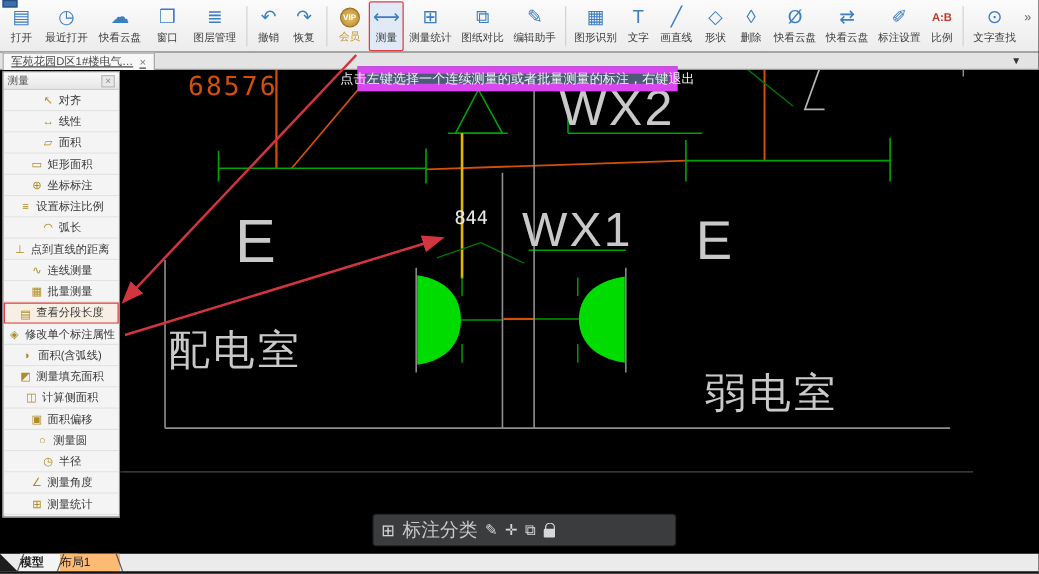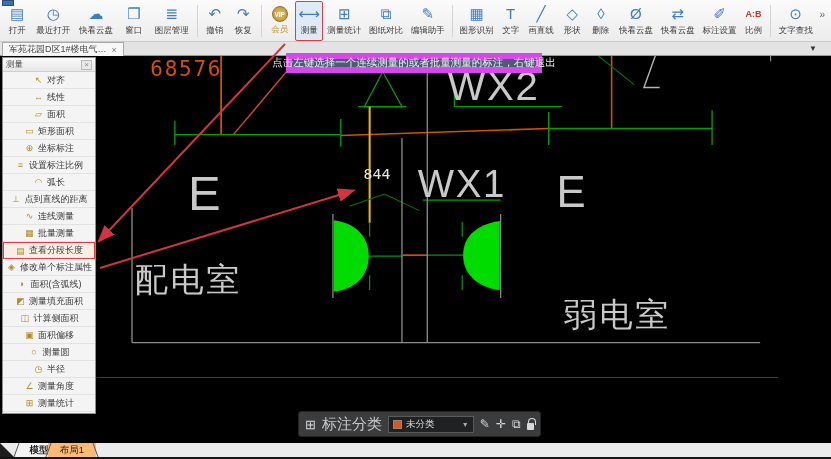--- a/index.html
+++ b/index.html
@@ -24,21 +24,21 @@
   .tb-div { width:1px; background:#d3d3d3; margin:4px 3px; }
   .tb-overflow { margin-left:auto; font-size:10px; color:#666; align-self:center; padding:0 6px 14px 2px; }
   #titlebar-remnant { position:absolute; left:2px; top:0; width:12px; height:6px;
     background:#3a6fb0; border:1px solid #274e7e; }
 
   
   #tabstrip { position:absolute; left:0; top:42px; width:831px; height:14px;
     background:#e3e3e3; border-bottom:1px solid #9a9a9a; }
   #doc-tab { position:absolute; left:2px; top:0; height:14px; padding:0 6px;
     background:#f7f7f7; border:1px solid #a9a9a9; border-bottom:none;
-    font-size:9px; color:#4a4a4a; display:flex; align-items:center; gap:5px; }
+    font-size:9px; color:#4a4a4a; display:flex; align-items:center; gap:5px;text-decoration:underline; }
   #doc-tab .close { color:#777; font-size:9px; }
   #strip-collapse { position:absolute; right:14px; top:2px; font-size:8px; color:#333; }
 
   
   #canvas { position:absolute; left:0; top:56px; width:831px; height:387px; background:#000; }
   #canvas svg { position:absolute; left:0; top:0; }
   .cadtxt { fill:#c9c9c9; font-family:"Liberation Sans",sans-serif; font-weight:100; }
 
   
   #tooltip { position:absolute; left:286px; top:53px; width:256px; height:20px;
@@ -71,21 +71,21 @@
   #bt-caret { color:#aaa; font-size:7px; }
   .bt-ic { color:#d8d8d8; font-size:12px; line-height:12px; }
   .lock-body { display:inline-block; width:9px; height:7px; background:#d8d8d8; border-radius:1px; position:relative; margin-top:5px; }
   .lock-body:before { content:""; position:absolute; left:1.5px; top:-5px; width:6px; height:6px;
     border:1.5px solid #d8d8d8; border-bottom:none; border-radius:4px 4px 0 0; }
 
   
   #sheetbar { position:absolute; left:0; top:443px; width:831px; height:16px; background:#ebebeb; }
   #sheetbar .corner { position:absolute; left:0; top:0; width:0; height:0;
     border-left:14px solid #1d1d1d; border-top:14px solid transparent; }
-  .sheet-tab { position:absolute; top:0; height:14px; display:flex; align-items:center; justify-content:center;
+  .sheet-tab { position:absolute; top:0; height:14px; display:flex; align-items:center; 
     font-size:9.5px; color:#222; }
   .sheet-tab .slant-l, .sheet-tab .slant-r { position:absolute; top:0; width:1px; height:14px; background:#555; }
   .sheet-tab .slant-l { left:0; transform:skewX(-20deg); }
   .sheet-tab .slant-r { right:0; transform:skewX(20deg); }
   #tab-model { left:16px; width:46px; background:#f4f4f4; font-weight:bold; }
   #tab-layout { left:48px; width:48px; background:#fdba74; }
   #sheet-bottom { position:absolute; left:0; top:457px; width:831px; height:2px; background:#141414; }
 
   
   #overlay { position:absolute; left:0; top:0; width:831px; height:459px; pointer-events:none; }
@@ -345,25 +345,20 @@
       </div>
   </div>
 
   <div id="tooltip">
     <span>点击左键选择一个连续测量的或者批量测量的标注，右键退出</span>
   </div>
 
   <div id="btoolbar">
     <span class="grid-ic">⊞</span>
     <span class="bt-label">标注分类</span>
-    <div id="bt-dropdown">
-      <span id="bt-swatch"></span>
-      <span id="bt-value">未分类</span>
-      <span id="bt-caret">▼</span>
-    </div>
     <span class="bt-ic">✎</span>
     <span class="bt-ic">✛</span>
     <span class="bt-ic">⧉</span>
     <span class="lock-body"></span>
   </div>
 
   <div id="sheetbar">
     <div class="corner"></div>
     <div class="sheet-tab" id="tab-model">
       <span class="slant-l"></span>

